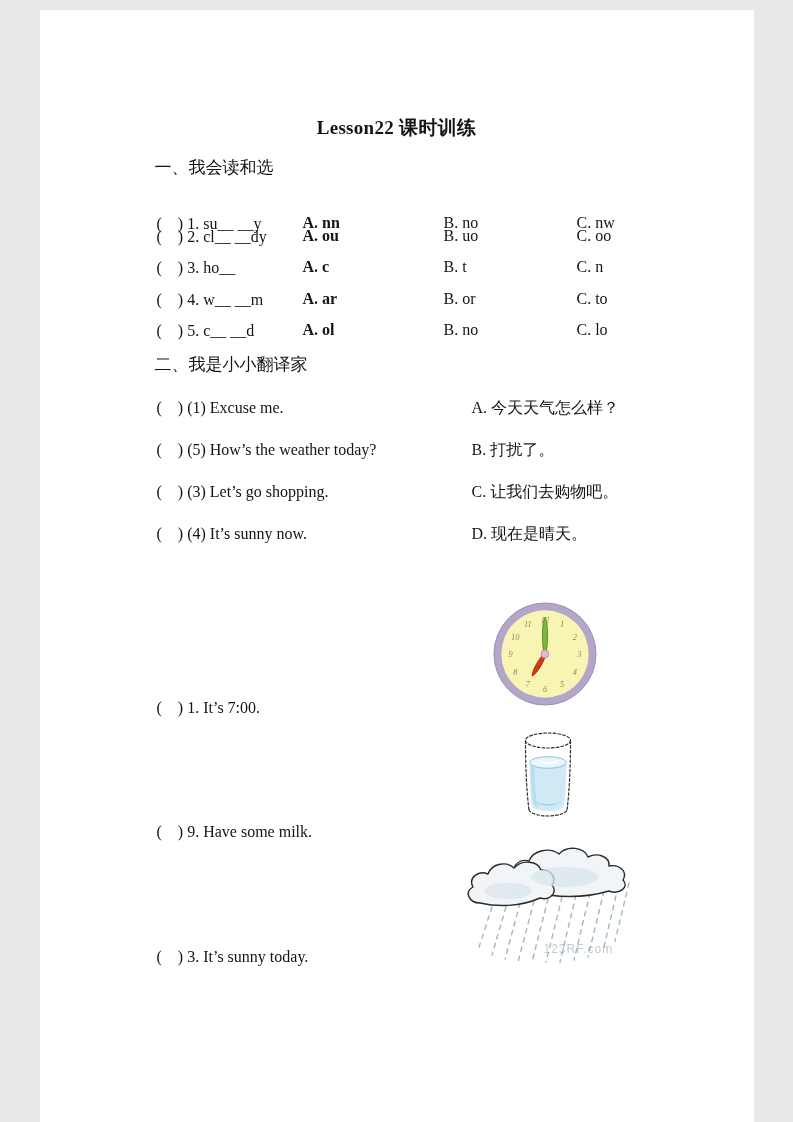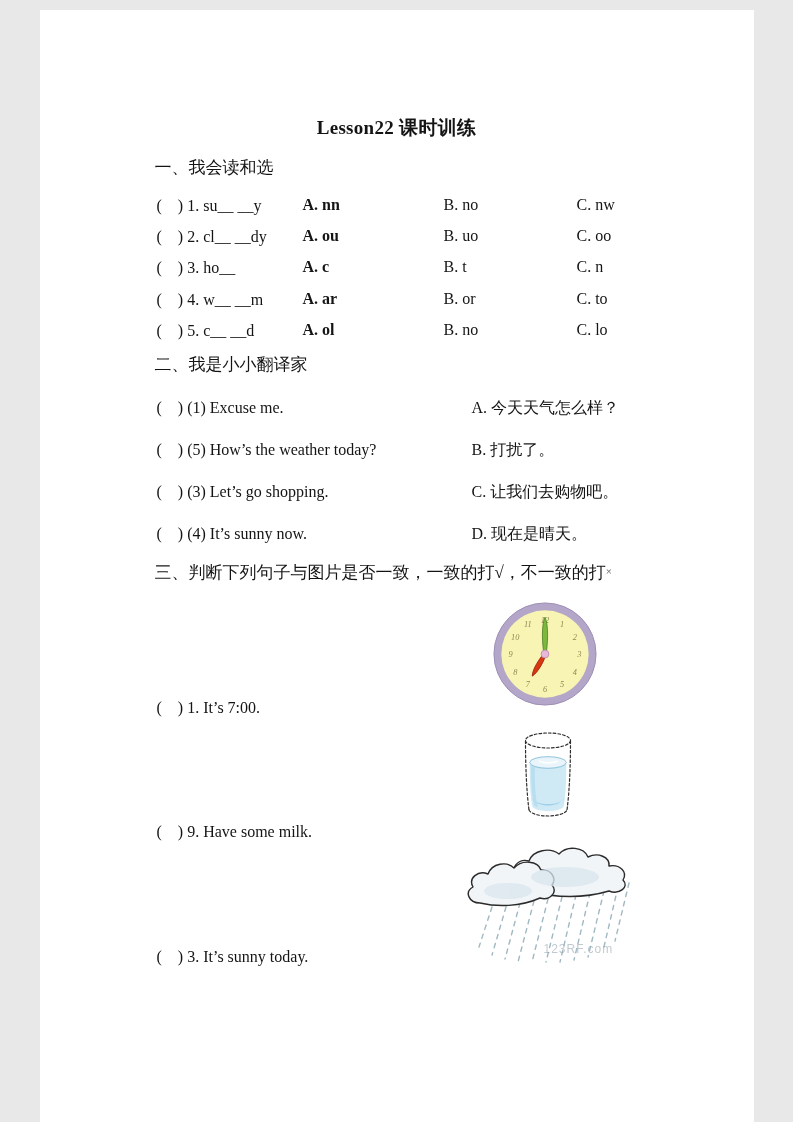--- a/index.html
+++ b/index.html
@@ -43,21 +43,21 @@
 </style>
 </head>
 <body>
 
 <div class="page">
 
   <div class="title">Lesson22 课时训练</div>
 
   <div class="sec-head" style="top:146px;font-family:Liberation Serif, serif;">一、我会读和选</div>
 
-  <div class="row" style="top:186px;">
+  <div class="row" style="top:204px;">
     <span class="cell c-q">(　) 1. su__ __y</span>
     <span class="cell c-a">A. nn</span>
     <span class="cell c-b">B. no</span>
     <span class="cell c-c">C. nw</span>
   </div>
   <div class="row" style="top:217px;">
     <span class="cell c-q">(　) 2. cl__ __dy</span>
     <span class="cell c-a">A. ou</span>
     <span class="cell c-b">B. uo</span>
     <span class="cell c-c">C. oo</span>
@@ -93,21 +93,20 @@
   </div>
   <div class="row" style="top:472px;">
     <span class="cell t-left">(　) (3) Let’s go shopping.</span>
     <span class="cell t-right">C. 让我们去购物吧。</span>
   </div>
   <div class="row" style="top:514px;">
     <span class="cell t-left">(　) (4) It’s sunny now.</span>
     <span class="cell t-right">D. 现在是晴天。</span>
   </div>
 
-  <div class="sec-head" style="top:551px;"><span>三、判断下列句子与图片是否一致，一致的打√，不一致的打</span><span class="small-x">×</span></div>
 
   <svg class="img" style="left:451px;top:589px;" width="108" height="110" viewBox="0 0 110 110">
     <circle cx="55" cy="55" r="52" stroke="#9d8fb5" stroke-width="1" fill="#b3a6c8"></circle>
     <circle cx="55" cy="55" r="44.5" fill="#f8f4b4"></circle>
     <g text-anchor="middle">
       <text class="clock-num" x="55" y="23.5">12</text>
       <text class="clock-num" x="72.5" y="28">1</text>
       <text class="clock-num" x="85.3" y="41">2</text>
       <text class="clock-num" x="90" y="58.5">3</text>
       <text class="clock-num" x="85.3" y="76">4</text>

